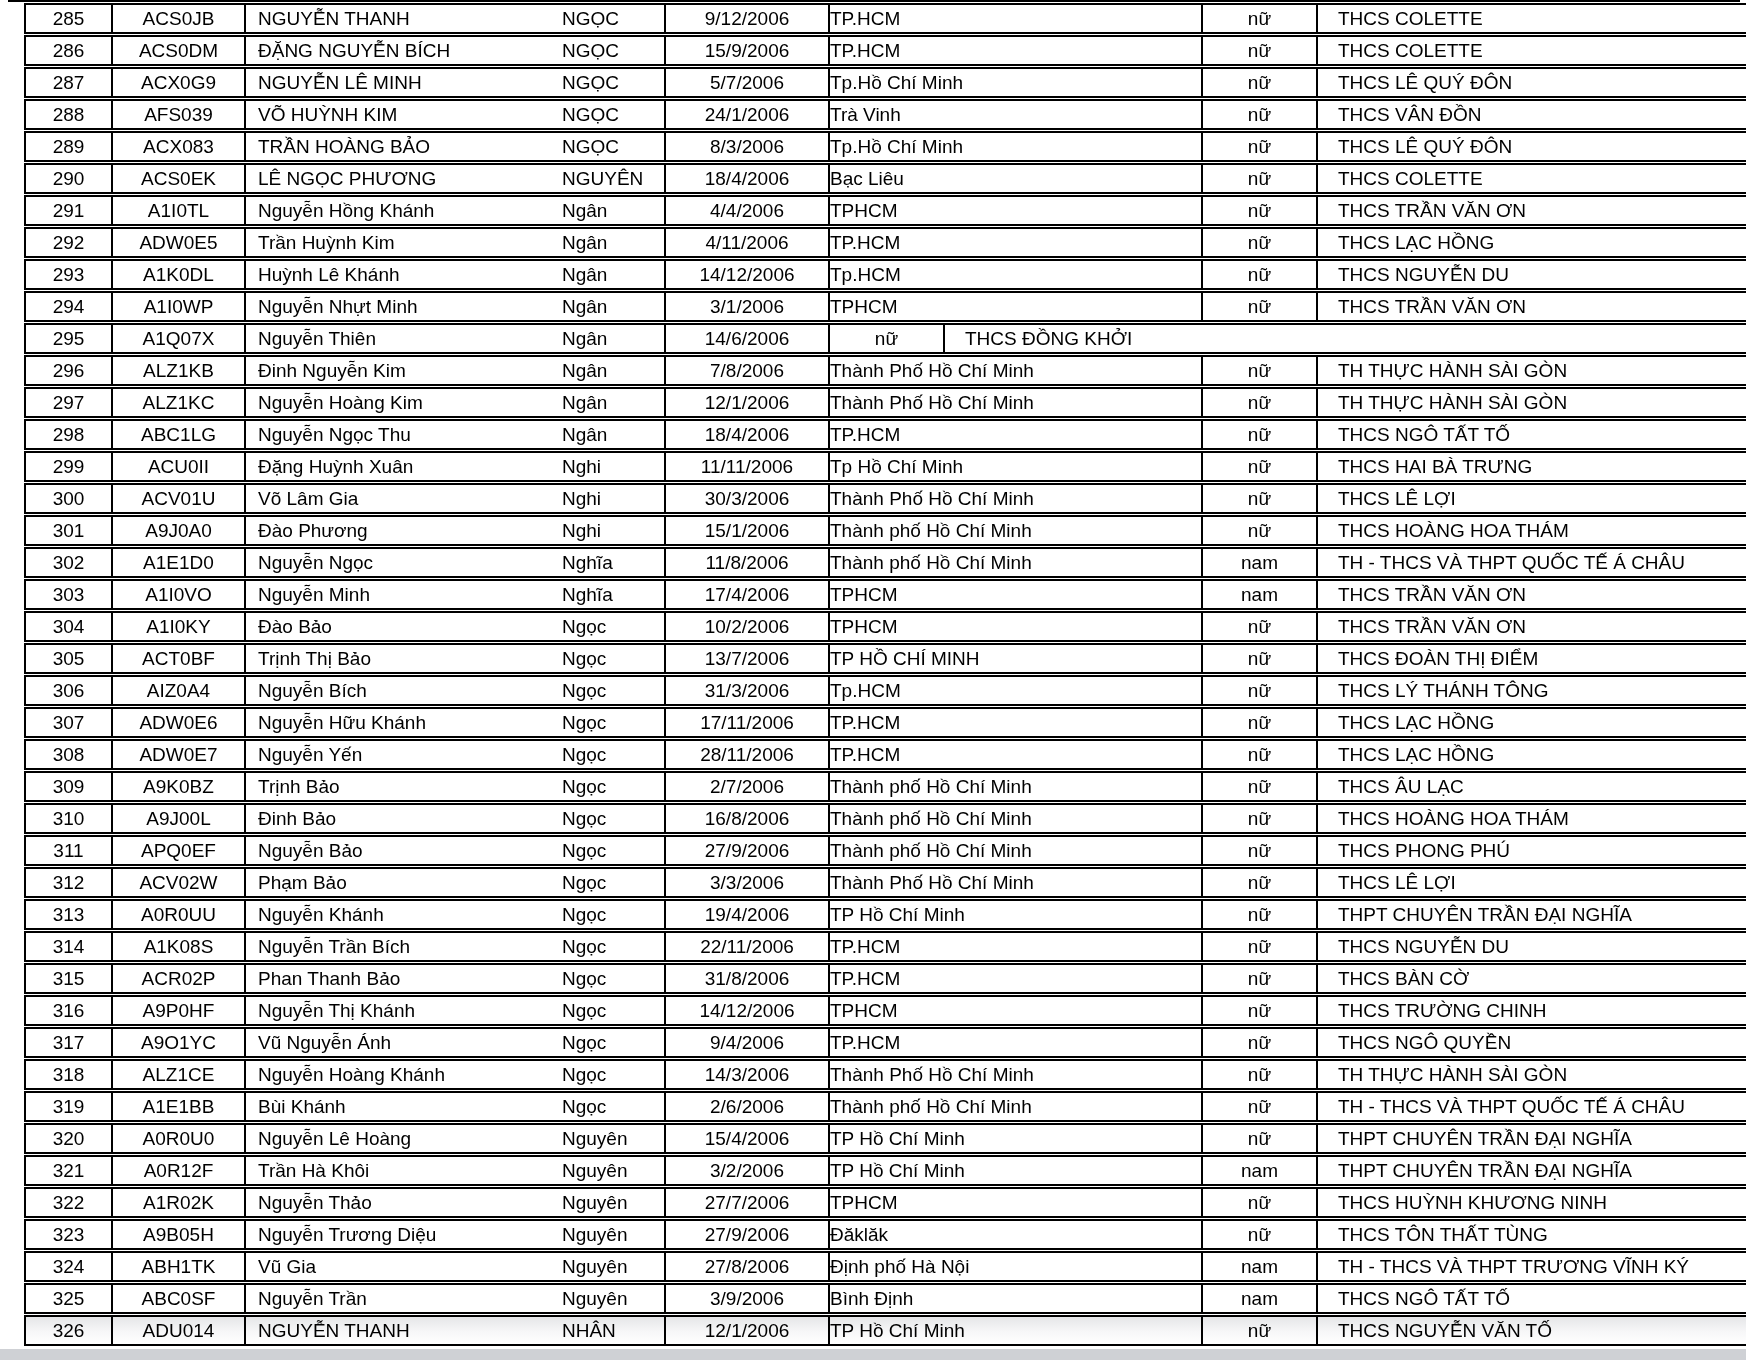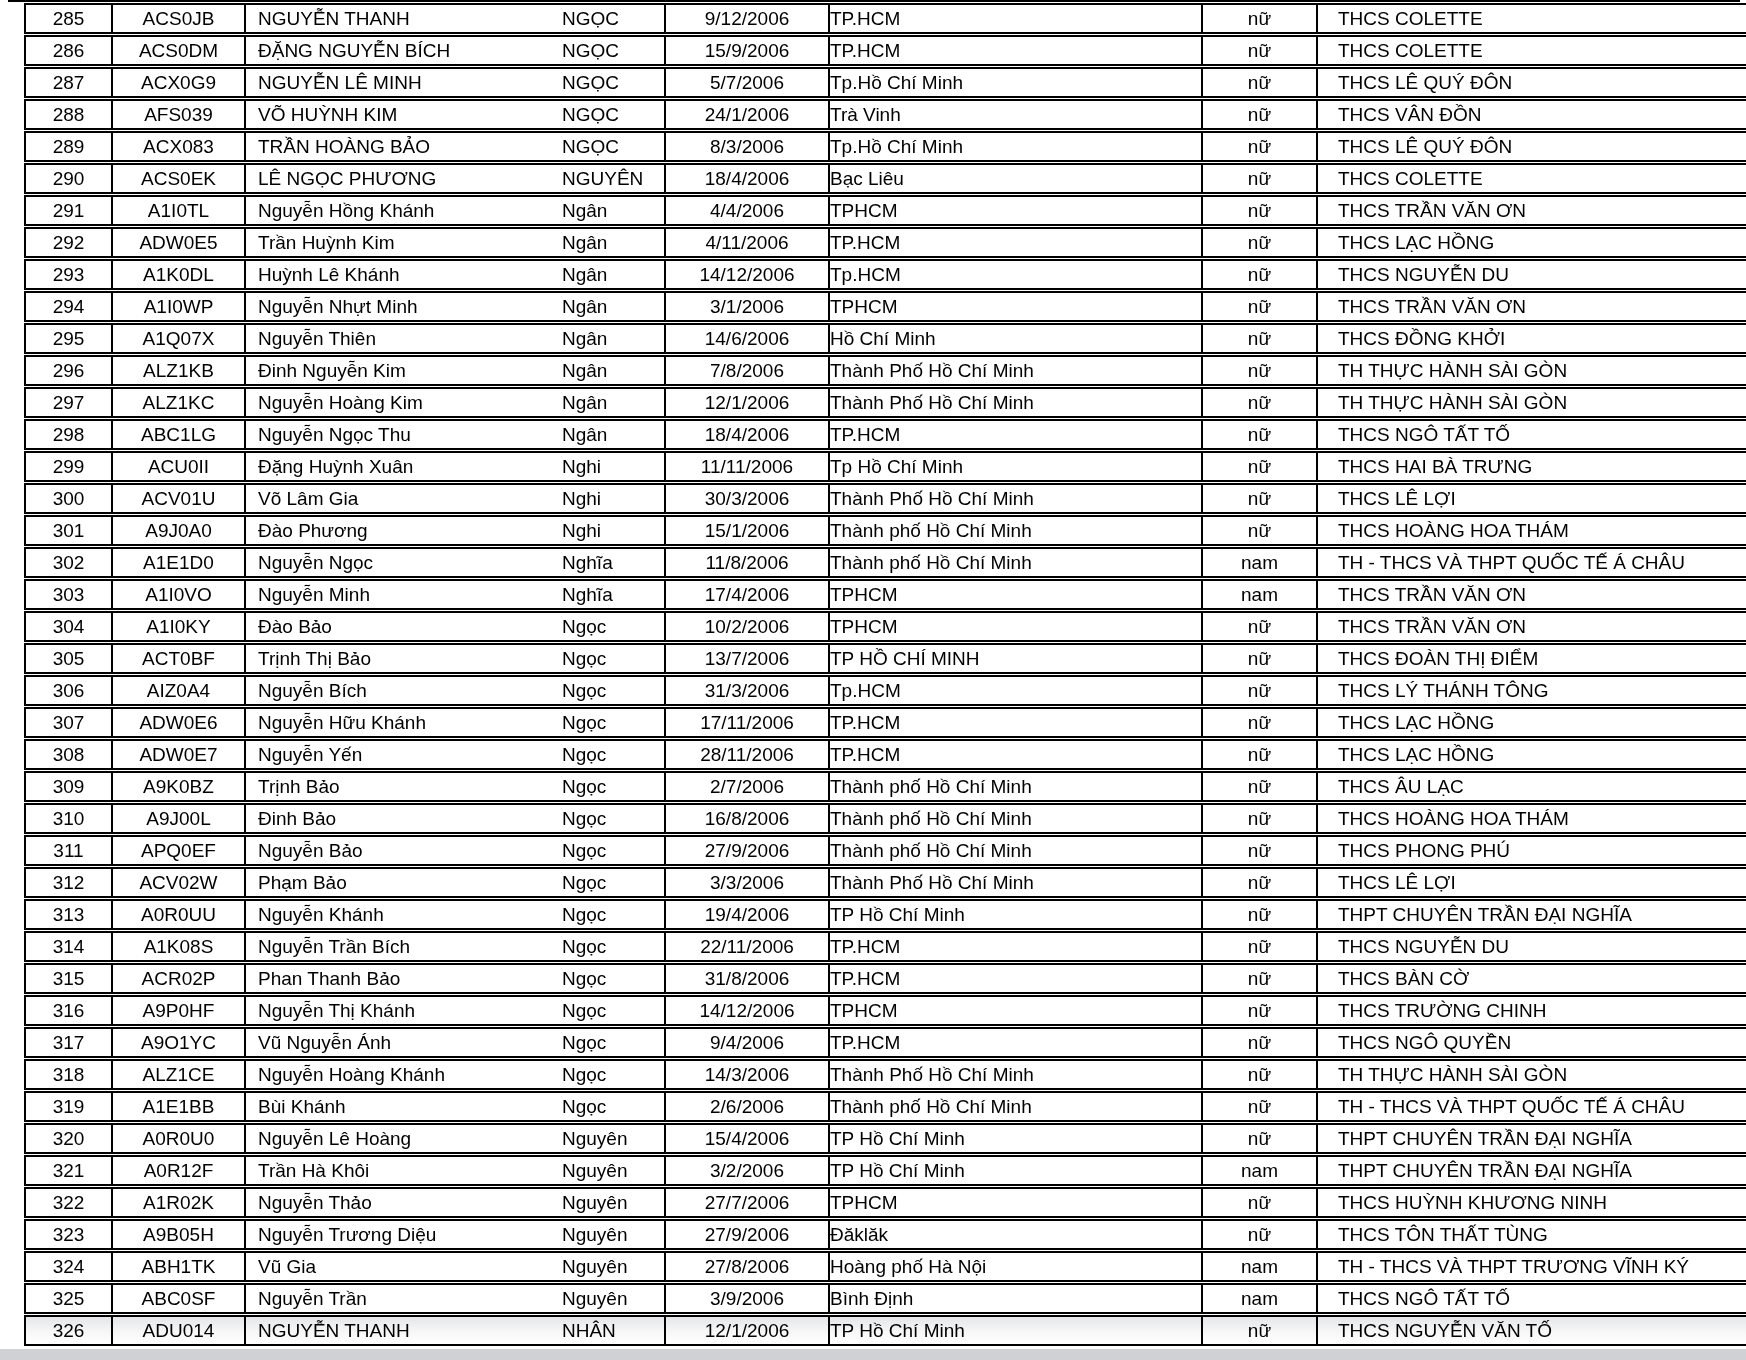--- a/index.html
+++ b/index.html
@@ -175,21 +175,20 @@
     <div class="cell c-place divider">TPHCM</div>
     <div class="cell c-gender divider">nữ</div>
     <div class="cell c-school divider">THCS TRẦN VĂN ƠN</div>
   </div>
       <div class="row">
     <div class="cell c-stt">295</div>
     <div class="cell c-code divider">A1Q07X</div>
     <div class="cell c-last divider">Nguyễn Thiên</div>
     <div class="cell c-first">Ngân</div>
     <div class="cell c-dob divider">14/6/2006</div>
-    <div class="cell c-place divider">Hồ Chí Minh</div>
     <div class="cell c-gender divider">nữ</div>
     <div class="cell c-school divider">THCS ĐỒNG KHỞI</div>
   </div>
       <div class="row">
     <div class="cell c-stt">296</div>
     <div class="cell c-code divider">ALZ1KB</div>
     <div class="cell c-last divider">Đinh Nguyễn Kim</div>
     <div class="cell c-first">Ngân</div>
     <div class="cell c-dob divider">7/8/2006</div>
     <div class="cell c-place divider">Thành Phố Hồ Chí Minh</div>
@@ -465,21 +464,21 @@
     <div class="cell c-place divider">Đăklăk</div>
     <div class="cell c-gender divider">nữ</div>
     <div class="cell c-school divider">THCS TÔN THẤT TÙNG</div>
   </div>
       <div class="row">
     <div class="cell c-stt">324</div>
     <div class="cell c-code divider">ABH1TK</div>
     <div class="cell c-last divider">Vũ Gia</div>
     <div class="cell c-first">Nguyên</div>
     <div class="cell c-dob divider">27/8/2006</div>
-    <div class="cell c-place divider">Hoàng phố Hà Nội</div>
+    <div class="cell c-place divider">Định phố Hà Nội</div>
     <div class="cell c-gender divider">nam</div>
     <div class="cell c-school divider">TH - THCS VÀ THPT TRƯƠNG VĨNH KÝ</div>
   </div>
       <div class="row">
     <div class="cell c-stt">325</div>
     <div class="cell c-code divider">ABC0SF</div>
     <div class="cell c-last divider">Nguyễn Trần</div>
     <div class="cell c-first">Nguyên</div>
     <div class="cell c-dob divider">3/9/2006</div>
     <div class="cell c-place divider">Bình Định</div>

